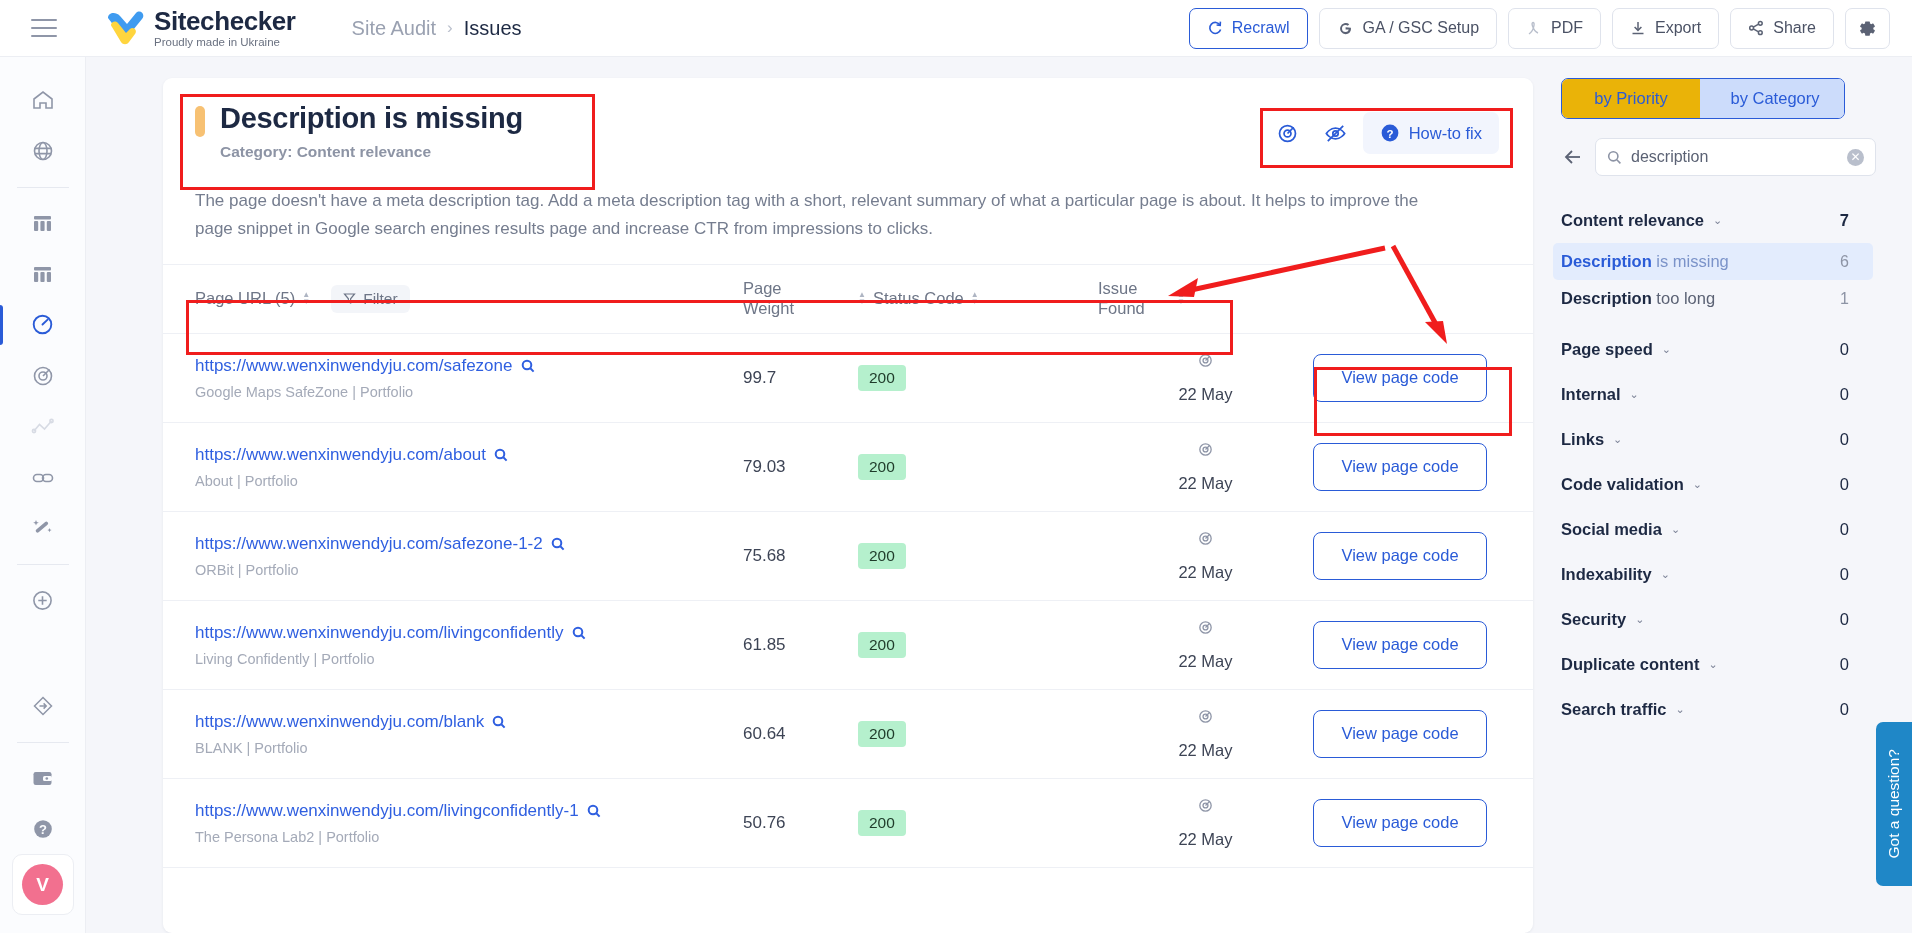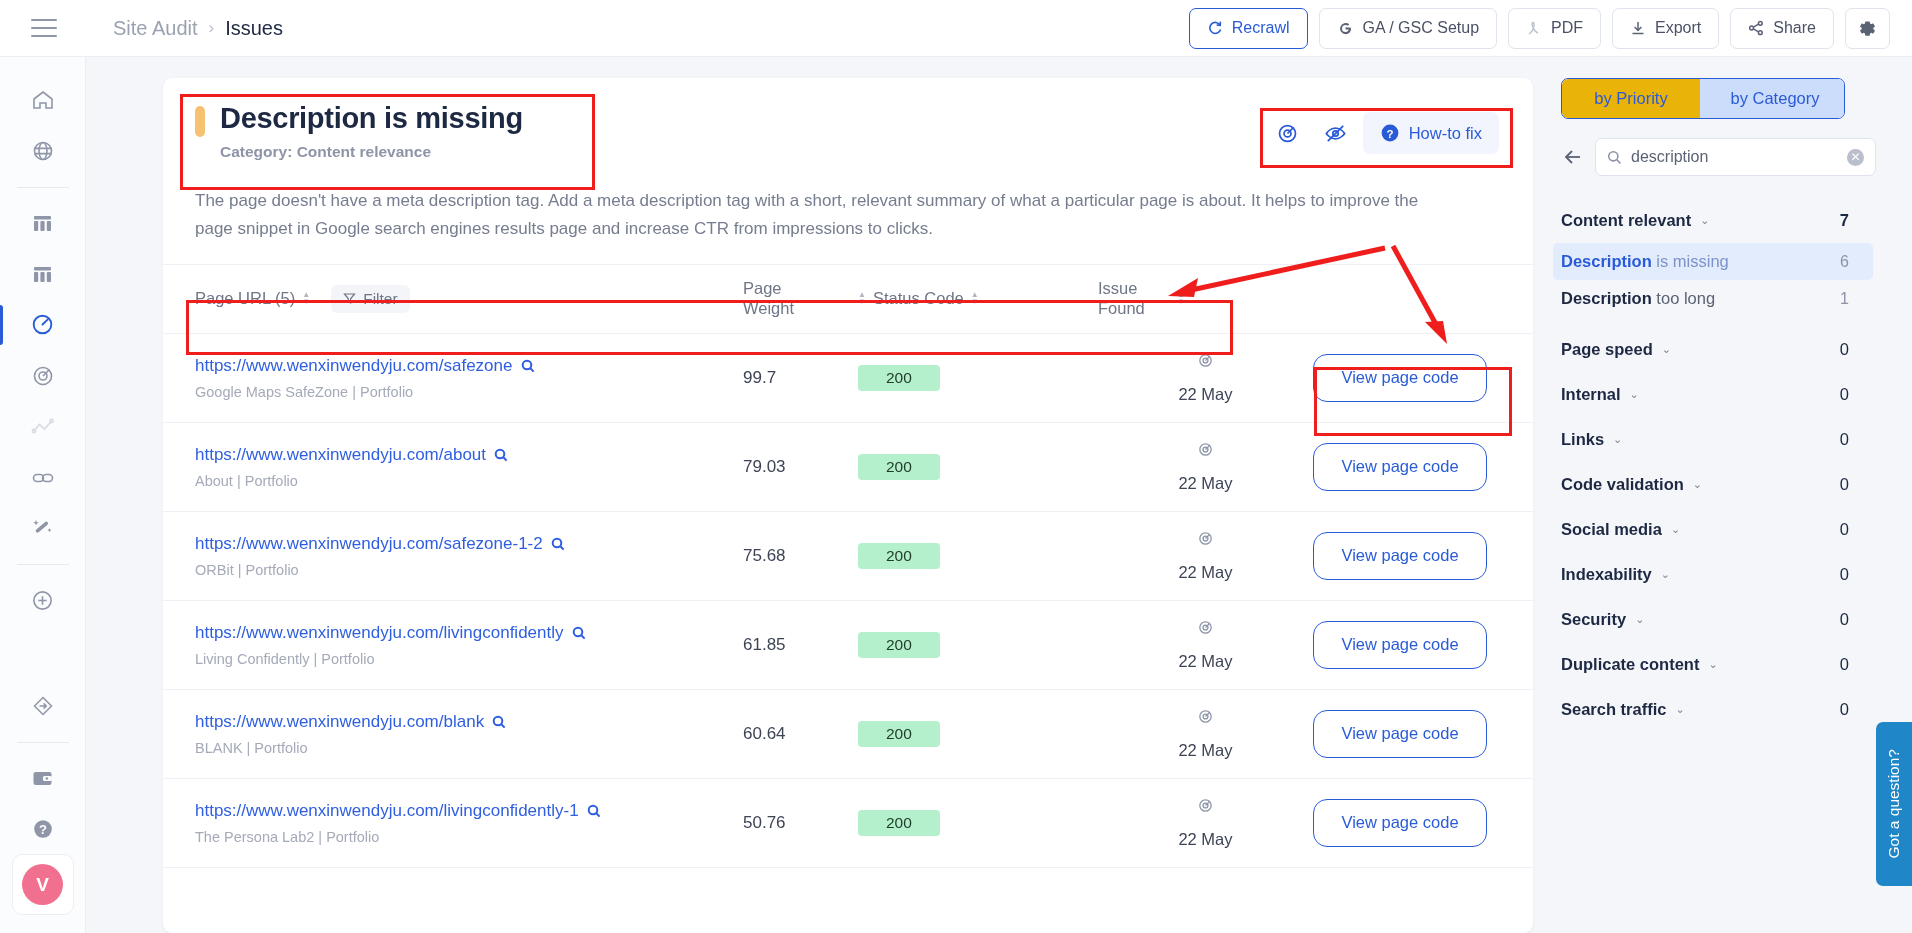--- a/index.html
+++ b/index.html
@@ -95,25 +95,25 @@
   .filter-chip {
     display:inline-flex; align-items:center; gap:7px; background:#f3f5f9; border-radius:6px;
     padding: 5px 12px; color:#6e7687; font-size:15.5px; margin-left:14px; cursor:pointer;
   }
   table.audit tbody td { border-bottom:1px solid #eef0f5; padding: 18px 0; vertical-align:middle; }
   td.c-url { padding-left:32px !important; }
   .url-link { color:#2f5fe0; font-size:17px; text-decoration:none; cursor:pointer;}
   .url-line { display:flex; align-items:center; gap:8px; }
   .url-title { font-size:14.5px; color:#a4aab8; margin-top:8px;}
   .pw-val { font-size:17px; color:#3d4455;}
-  .status-pill { display:inline-block; background:#b5f0cd; color:#1f3b2a; border-radius:4px; padding:4px 28px; font-size:15.5px;}
+  .status-pill { display:inline-block; background:#b5f0cd; color:#1f3b2a; border-radius:4px; padding:4px 11px; font-size:15.5px;}
   .issue-found { display:flex; align-items:center; gap:16px; font-size:16.5px; color:#3d4455;flex-direction:column;}
   .viewcode-btn {
     display:inline-flex; align-items:center; justify-content:center;
-    width:174px; height:48px; border:1px solid #2a5bd7; border-radius:14px;
+    width:174px; height:48px; border:1px solid #2a5bd7; border-radius:8px;
     color:#2a5bd7; font-size:16.5px; background:#fff; cursor:pointer;
   }
 
   
   .rpanel { position:absolute; top:78px; left:1553px; width:320px; height:855px; }
   .seg {
     display:flex; width:284px; height:41px; border:1px solid #2a5bd7; border-radius:7px; overflow:hidden; margin-left:8px;
   }
   .seg div { flex:1; display:flex; align-items:center; justify-content:center; font-size:16.5px; color:#2a5bd7; cursor:pointer; background:#eab308;}
   .seg div.on { background:#ccdcfb;padding-left:6px; }
@@ -156,20 +156,32 @@
 </head>
 <body>
 
 <div class="topbar">
   <div class="burger">
     <span></span>
       <span></span>
       <span></span>
   </div>
 
+  <div class="logo-wrap">
+    <div class="logo-mark">
+      <svg width="40" height="36" viewBox="0 0 40 36">
+        <path d="M3 8 C3 3, 10 1, 15 6 L22 14 L31 3 C35 -1, 41 4, 37 9 L24 25 C22 28, 18 28, 16 25 Z" fill="#3f9bf0"></path>
+        <path d="M7 17 C4 14, 9 9, 13 13 L21 23 L25 19 C28 16, 33 20, 30 24 L24 32 C22 35, 18 35, 16 32 Z" fill="#ffd53e"></path>
+      </svg>
+    </div>
+    <div class="logo-text-group">
+      <div class="logo-title">Sitechecker</div>
+      <div class="logo-sub">Proudly made in Ukraine</div>
+    </div>
+  </div>
 
   <div class="breadcrumb">
     <span class="bc-muted">Site Audit</span>
     <span class="bc-sep">›</span>
     <span class="bc-active">Issues</span>
   </div>
 
   <div class="top-actions">
     <div class="tbtn primary">
       <svg width="16" height="16" viewBox="0 0 16 16" fill="none" stroke="#2a5bd7" stroke-width="1.6">
@@ -563,21 +575,21 @@
           <circle cx="6.3" cy="6.3" r="4.6"></circle>
           <path d="M9.8 9.8 L13.4 13.4"></path>
         </svg>
       <input value="description" style="">
       <div class="clear-x">✕</div>
     </div>
   </div>
 
   <div class="cat-list">
     <div class="cat-row">
-      <span class="cat-name">Content relevant</span>
+      <span class="cat-name">Content relevance</span>
       <span class="cat-chev">⌄</span>
       <span class="cat-count">7</span>
     </div>
     <div class="sub-row on">
       <span class="sub-txt"><b class="sub-b">Description</b><span class="sub-r"> is missing</span></span>
       <span class="sub-count">6</span>
     </div>
     <div class="sub-row">
       <span class="sub-txt"><b class="sub-b">Description</b><span class="sub-r"> too long</span></span>
       <span class="sub-count">1</span>

